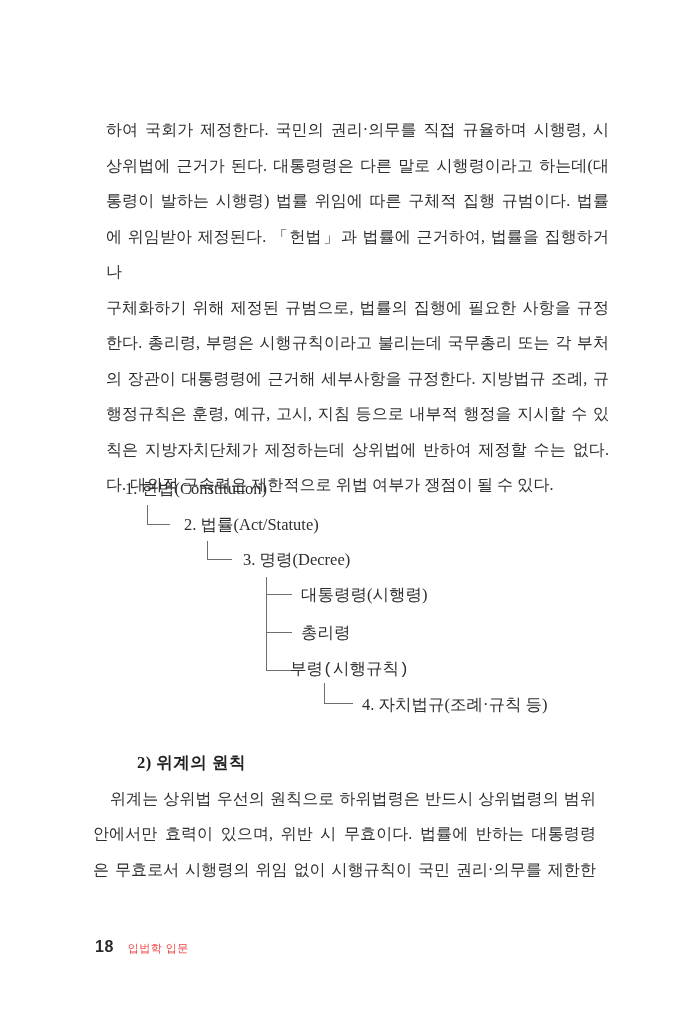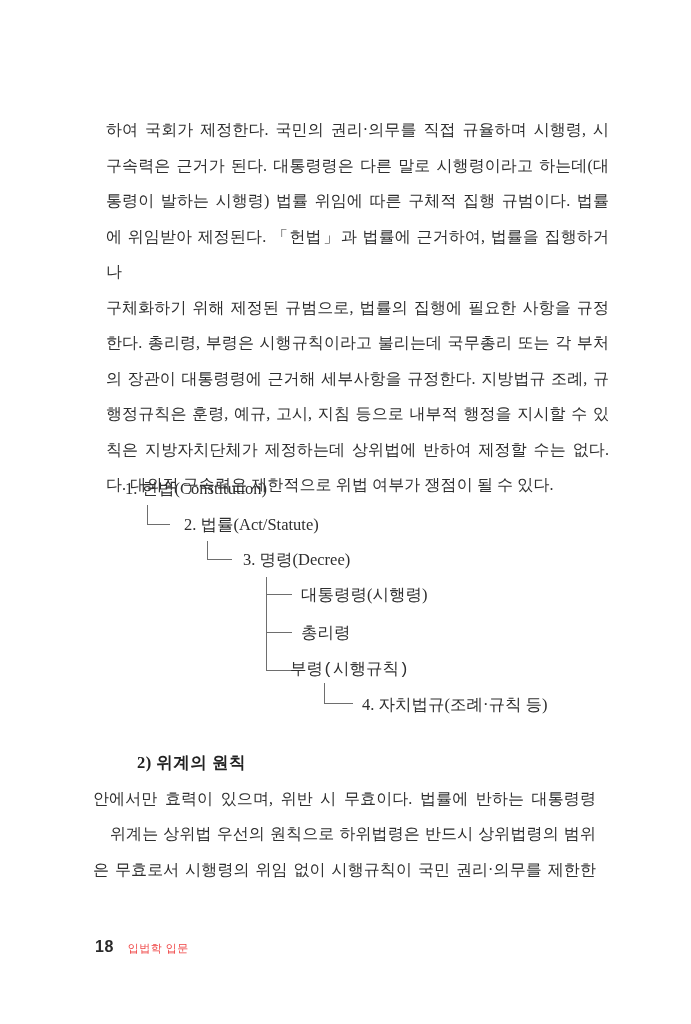--- a/index.html
+++ b/index.html
@@ -106,21 +106,21 @@
     letter-spacing: 0.5px;
   }
 </style>
 </head>
 <body>
 
 <div class="page">
 
   <div class="para p1">
     <div class="tl">하여 국회가 제정한다. 국민의 권리·의무를 직접 규율하며 시행령, 시</div>
-    <div class="tl">구속력은 근거가 된다. 대통령령은 다른 말로 시행령이라고 하는데(대</div>
+    <div class="tl">상위법에 근거가 된다. 대통령령은 다른 말로 시행령이라고 하는데(대</div>
     <div class="tl">통령이 발하는 시행령) 법률 위임에 따른 구체적 집행 규범이다. 법률</div>
     <div class="tl">에 위임받아 제정된다. 「헌법」과 법률에 근거하여, 법률을 집행하거나</div>
     <div class="tl">구체화하기 위해 제정된 규범으로, 법률의 집행에 필요한 사항을 규정</div>
     <div class="tl">한다. 총리령, 부령은 시행규칙이라고 불리는데 국무총리 또는 각 부처</div>
     <div class="tl">의 장관이 대통령령에 근거해 세부사항을 규정한다. 지방법규 조례, 규</div>
     <div class="tl">행정규칙은 훈령, 예규, 고시, 지침 등으로 내부적 행정을 지시할 수 있</div>
     <div class="tl">칙은 지방자치단체가 제정하는데 상위법에 반하여 제정할 수는 없다.</div>
     <div class="tl last">다. 대외적 구속력은 제한적으로 위법 여부가 쟁점이 될 수 있다.</div>
   </div>
 
@@ -135,22 +135,22 @@
     <div class="conn tick t2"></div>
     <div class="node n3a">대통령령(시행령)</div>
     <div class="node n3b">총리령</div>
     <div class="node n3c">부령(시행규칙)</div>
     <div class="conn elbow c4"></div>
     <div class="node n4">4. 자치법규(조례·규칙 등)</div>
   </div>
 
   <div class="para p2">
     <div class="sec-heading">2) 위계의 원칙</div>
+    <div class="tl indent">위계는 상위법 우선의 원칙으로 하위법령은 반드시 상위법령의 범위</div>
     <div class="tl">안에서만 효력이 있으며, 위반 시 무효이다. 법률에 반하는 대통령령</div>
-    <div class="tl indent">위계는 상위법 우선의 원칙으로 하위법령은 반드시 상위법령의 범위</div>
     <div class="tl">은 무효로서 시행령의 위임 없이 시행규칙이 국민 권리·의무를 제한한</div>
   </div>
 
   <div class="footer">
     <span class="pagenum">18</span>
     <span class="booktitle">입법학 입문</span>
   </div>
 
 </div>
 

